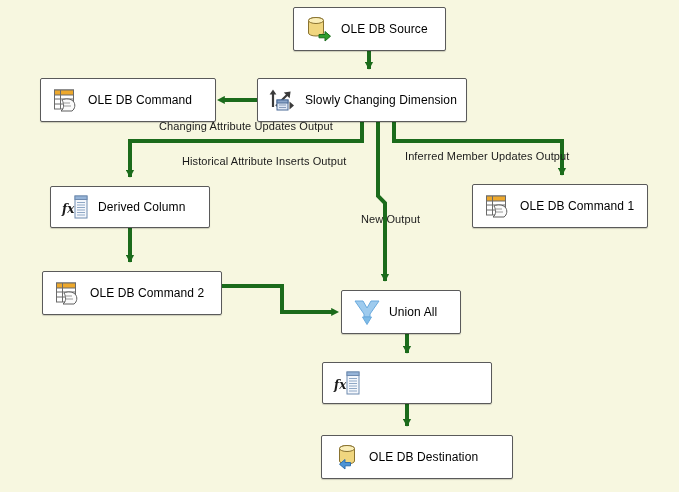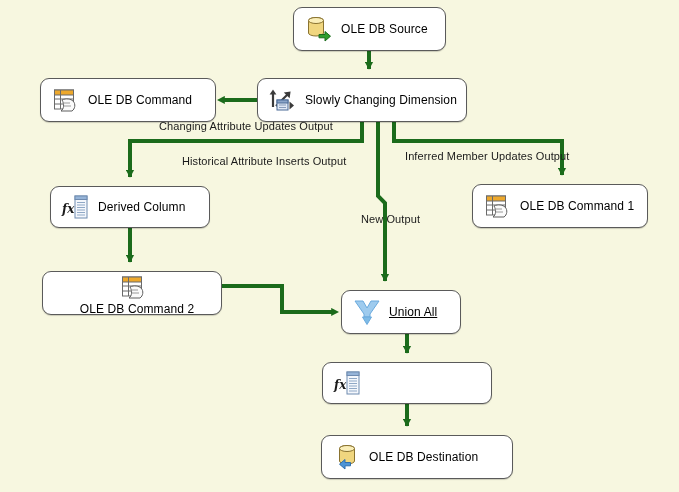--- a/index.html
+++ b/index.html
@@ -26,21 +26,21 @@
     left: 0; top: 0;
     width: 679px;
     height: 492px;
     pointer-events: none;
   }
   .node {
     position: absolute;
     box-sizing: border-box;
     background: #ffffff;
     border: 1px solid #5a5a5a;
-    border-radius: 9px;
+    border-radius: 2px;
     display: flex;
     align-items: center;
     padding-left: 10px;
     box-shadow: 0 1px 1px rgba(0,0,0,0.18);
   }
   .node .icon {
     width: 30px;
     height: 30px;
     flex: 0 0 30px;
     display: block;
@@ -170,36 +170,36 @@
         <line x1="3.5" y1="14" x2="22.5" y2="14" stroke="#6a6a6a" stroke-width="1"></line>
         <line x1="3.5" y1="19" x2="22.5" y2="19" stroke="#6a6a6a" stroke-width="1"></line>
         <line x1="9.5" y1="5" x2="9.5" y2="24" stroke="#6a6a6a" stroke-width="1"></line>
         <path d="M11,15 C15,13 20,14 22,16 C25,19 24,24 21,26 L10,26 C13,24 13.5,19 11,15 Z" fill="#fbfbfb" stroke="#5e5e5e" stroke-width="1" stroke-linejoin="round"></path>
         <path d="M12,18 L19,18 M12.8,21 L20,21" stroke="#9a9a9a" stroke-width="1"></path>
       </svg>
     </span>
     <span class="label">OLE DB Command 1</span>
   </div>
 
-  <div class="node" style="left:42px; top:271px; width:180px; height:44px;flex-direction:column;">
+  <div class="node" style="left:42px; top:271px; width:180px; height:44px;">
     <span class="icon">
       <svg width="30" height="30" viewBox="0 0 30 30">
         <rect x="3.5" y="5" width="19" height="19" fill="#ffffff" stroke="#6a6a6a" stroke-width="1"></rect>
         <rect x="3.5" y="5" width="19" height="5" fill="#eda82c" stroke="#6a6a6a" stroke-width="1"></rect>
         <line x1="3.5" y1="14" x2="22.5" y2="14" stroke="#6a6a6a" stroke-width="1"></line>
         <line x1="3.5" y1="19" x2="22.5" y2="19" stroke="#6a6a6a" stroke-width="1"></line>
         <line x1="9.5" y1="5" x2="9.5" y2="24" stroke="#6a6a6a" stroke-width="1"></line>
         <path d="M11,15 C15,13 20,14 22,16 C25,19 24,24 21,26 L10,26 C13,24 13.5,19 11,15 Z" fill="#fbfbfb" stroke="#5e5e5e" stroke-width="1" stroke-linejoin="round"></path>
         <path d="M12,18 L19,18 M12.8,21 L20,21" stroke="#9a9a9a" stroke-width="1"></path>
       </svg>
     </span>
     <span class="label">OLE DB Command 2</span>
   </div>
 
-  <div class="node" style="left:341px; top:290px; width:120px; height:44px;text-decoration:underline;">
+  <div class="node" style="left:341px; top:290px; width:120px; height:44px;">
     <span class="icon">
       <svg width="30" height="30" viewBox="0 0 30 30">
         <path d="M3,4 L11,4 L15,11 L19,4 L27,4 L18,17 L18,20 L12,20 L12,17 Z" fill="#9ecbee" stroke="#6aaadd" stroke-width="1" stroke-linejoin="round"></path>
         <path d="M10.5,20 L19.5,20 L15,27.5 Z" fill="#7fbbe6" stroke="#6aaadd" stroke-width="1" stroke-linejoin="round"></path>
       </svg>
     </span>
     <span class="label">Union All</span>
   </div>
 
   <div class="node" style="left:322px; top:362px; width:170px; height:42px;">

